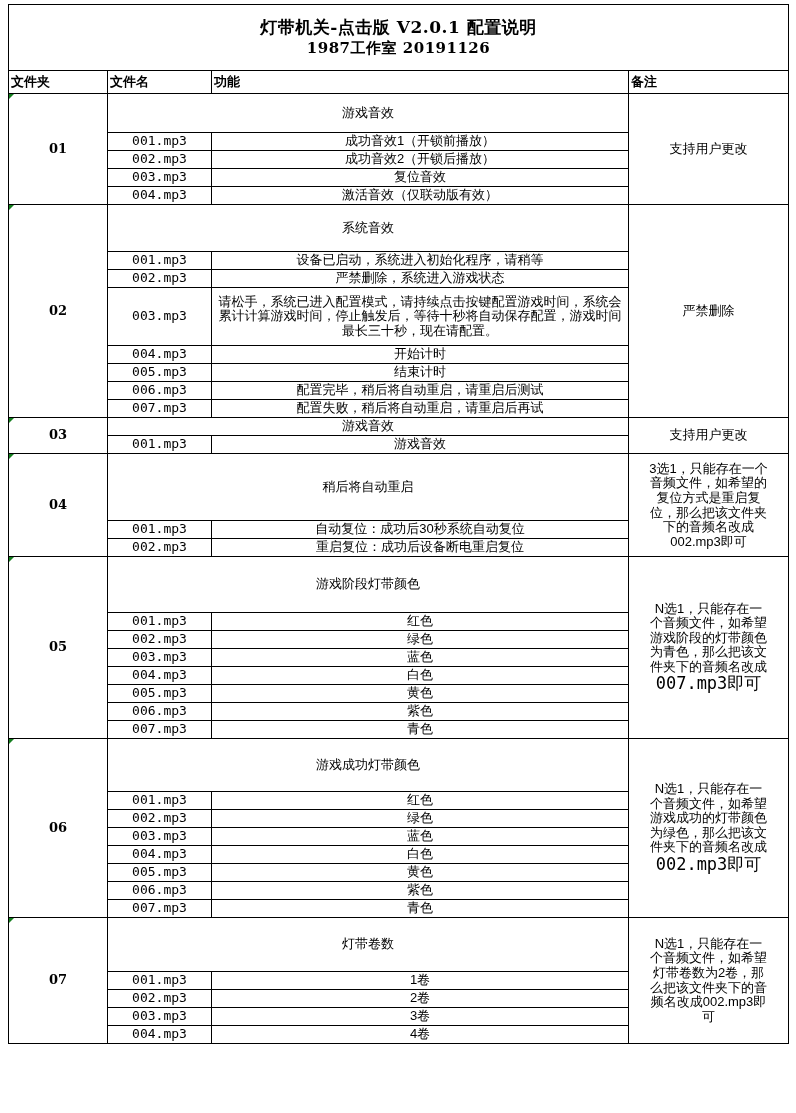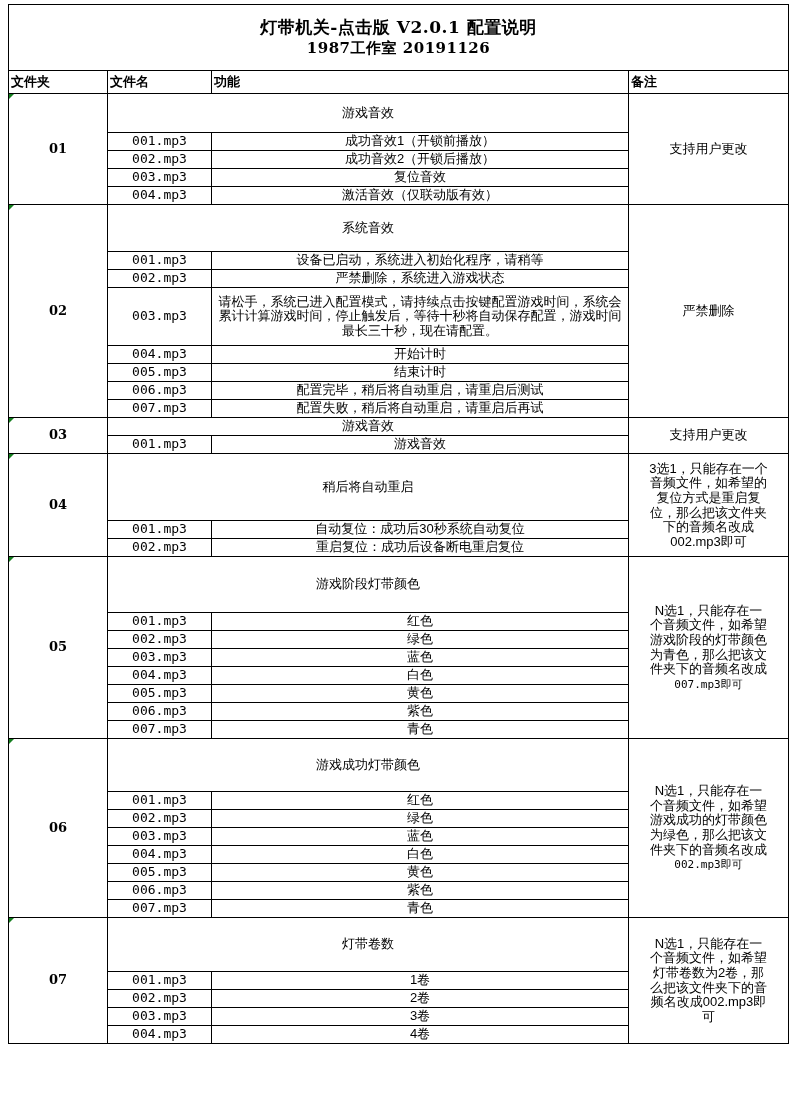--- a/index.html
+++ b/index.html
@@ -96,21 +96,21 @@
   .note-small{
     font-size:12.5px;
     line-height:1.22;
   }
   .note-clip{
     vertical-align:top;
     padding-top:2px !important;
   }
   .note-mono{
     font-family:"DejaVu Sans Mono","Liberation Mono",monospace;
-    font-size:11px;
+    font-size:17px;
   }
   
   .tri{
     position:absolute;left:0;top:0;
     width:0;height:0;
     border-top:5px solid #157f1f;
     border-right:5px solid transparent;
   }
 </style>
 </head>

